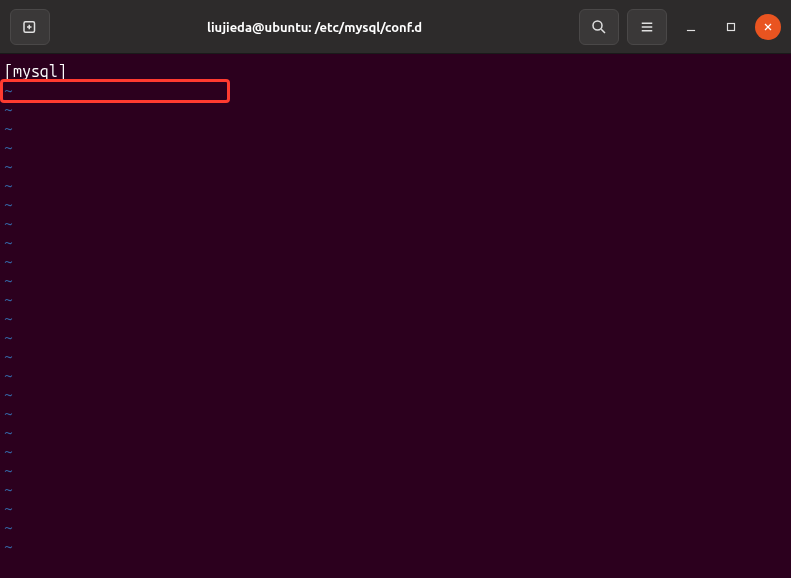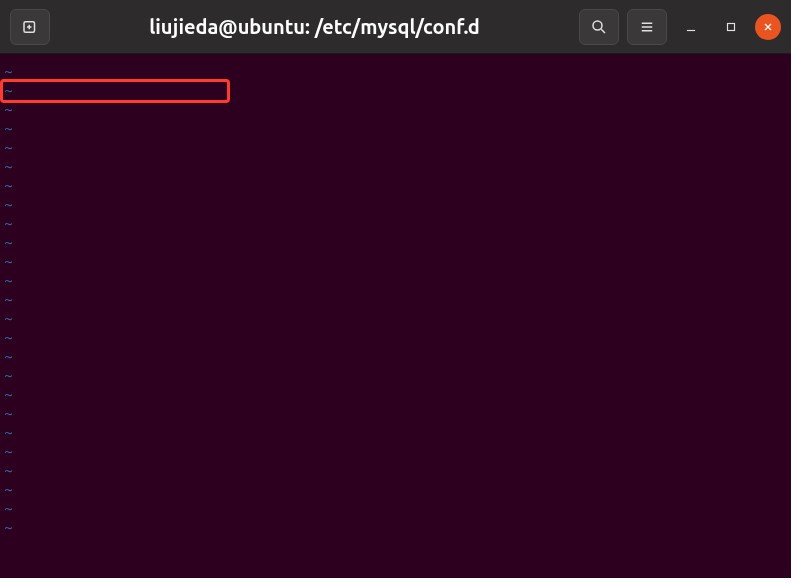--- a/index.html
+++ b/index.html
@@ -37,21 +37,21 @@
       align-items: center;
       justify-content: center;
       color: #e0e0e0;
       border: 1px solid #4a4848;
     }
     .tb-btn svg { width: 18px; height: 18px; stroke: #e0e0e0; stroke-width: 2; fill: none; }
     .title {
       flex: 1;
       text-align: center;
       color: #ffffff;
-      font-size: 20px;
+      font-size: 13px;
       font-weight: bold;
     }
     .tb-right {
       display: flex;
       align-items: center;
       gap: 8px;
     }
     .winctl {
       width: 32px;
       height: 32px;
@@ -144,20 +144,21 @@
       <div class="close-btn">
         <svg viewBox="0 0 24 24">
           <line x1="6" y1="6" x2="18" y2="18"></line>
           <line x1="18" y1="6" x2="6" y2="18"></line>
         </svg>
       </div>
     </div>
   </div>
 
   <div class="terminal">
+    <div class="line">[mysql]</div>
     <div id="tilde-container">
         <div class="line tilde">~</div>
         <div class="line tilde">~</div>
         <div class="line tilde">~</div>
         <div class="line tilde">~</div>
         <div class="line tilde">~</div>
         <div class="line tilde">~</div>
         <div class="line tilde">~</div>
         <div class="line tilde">~</div>
         <div class="line tilde">~</div>

